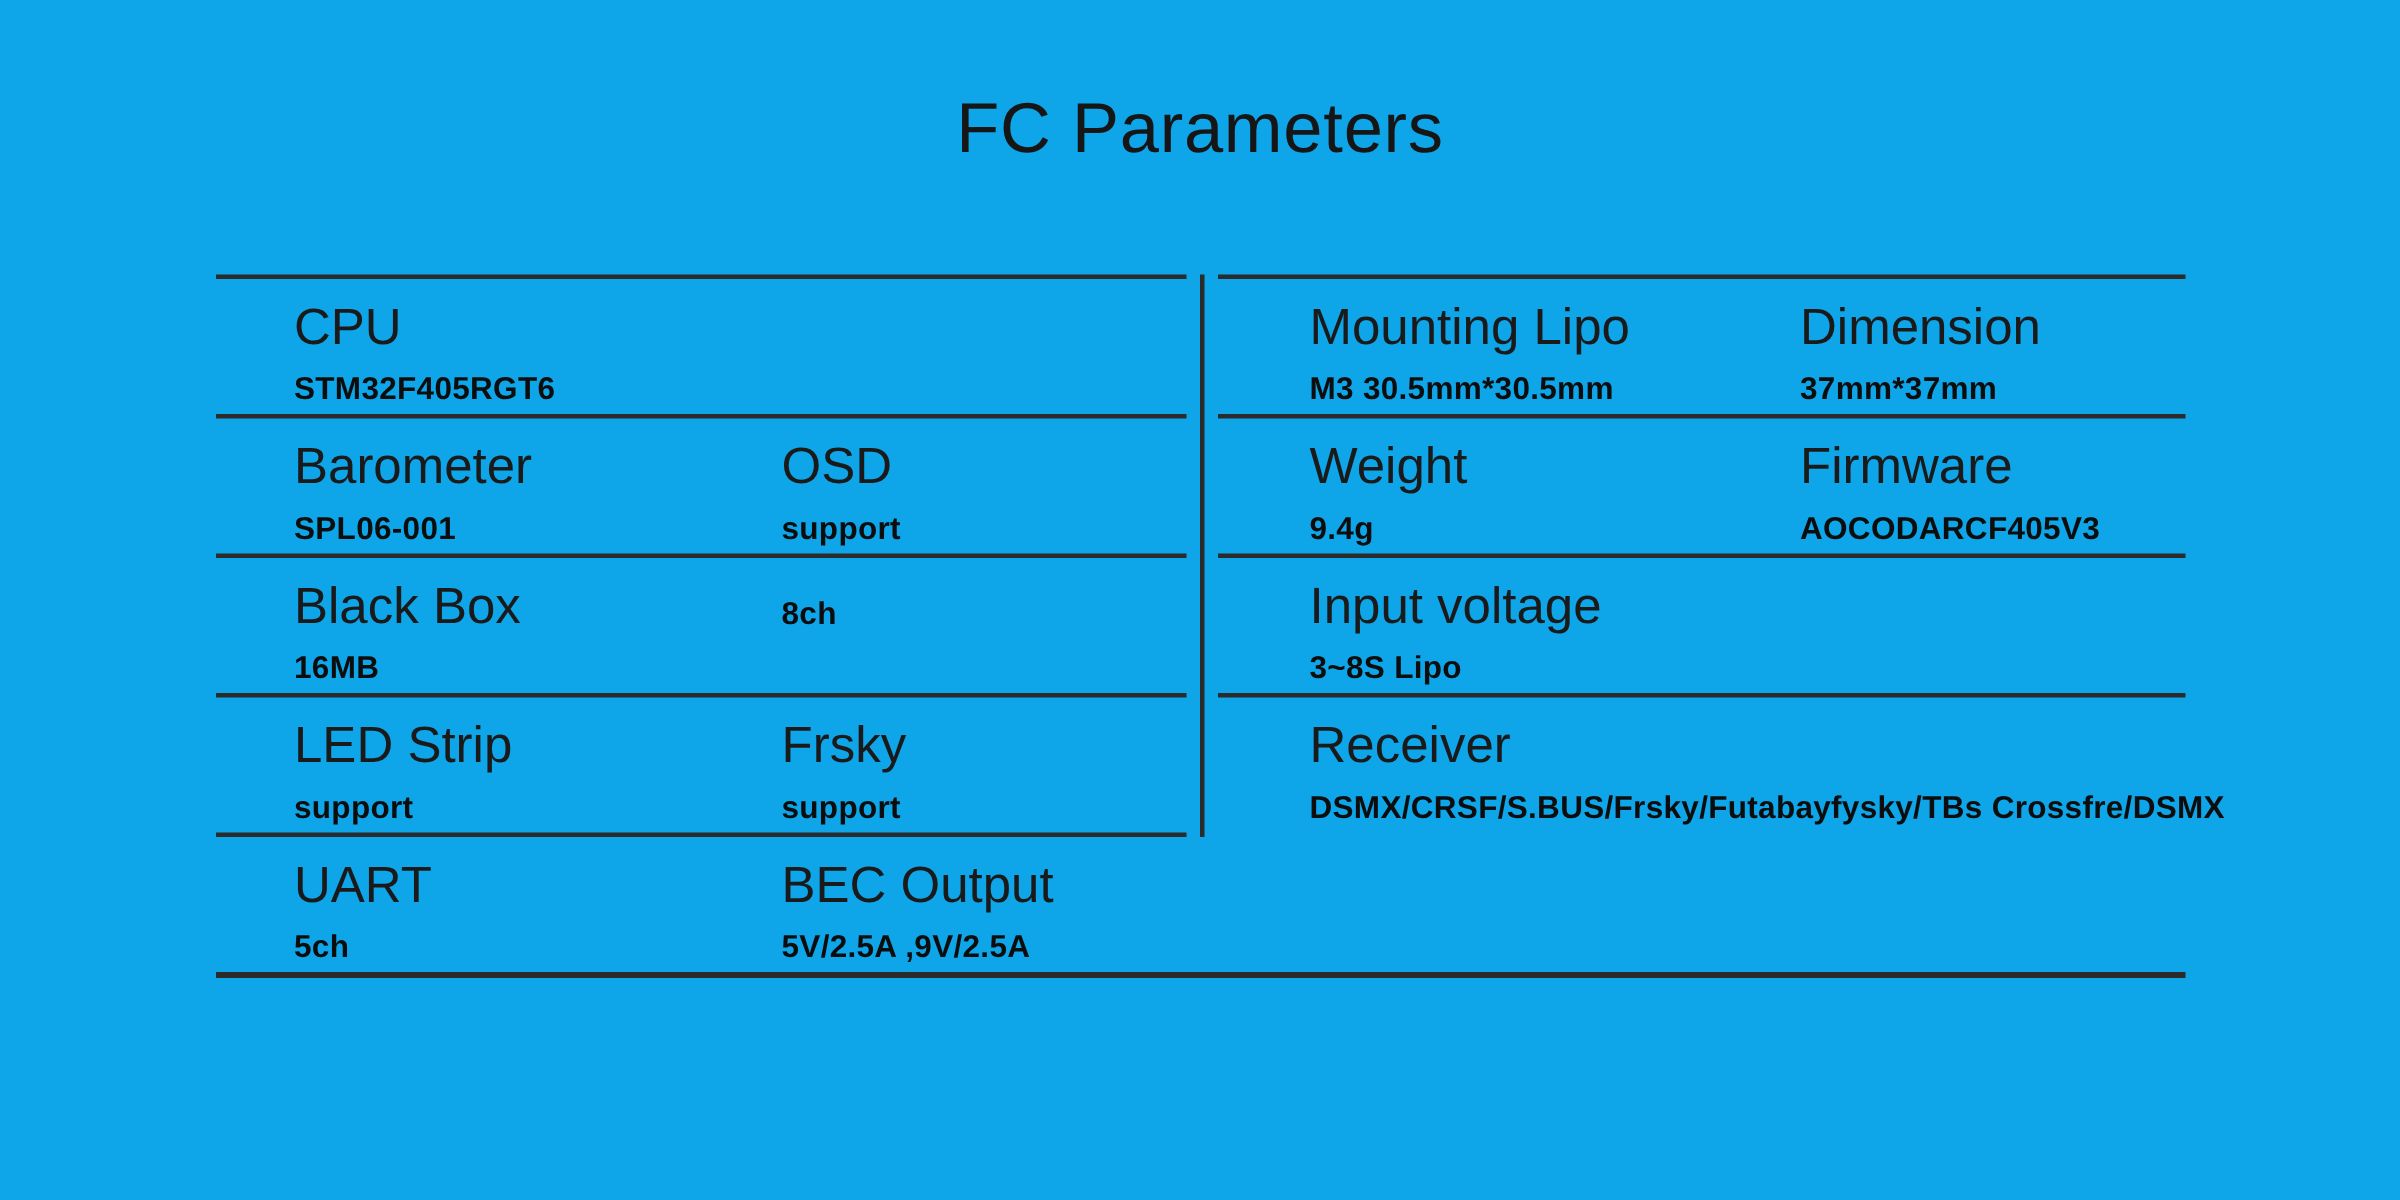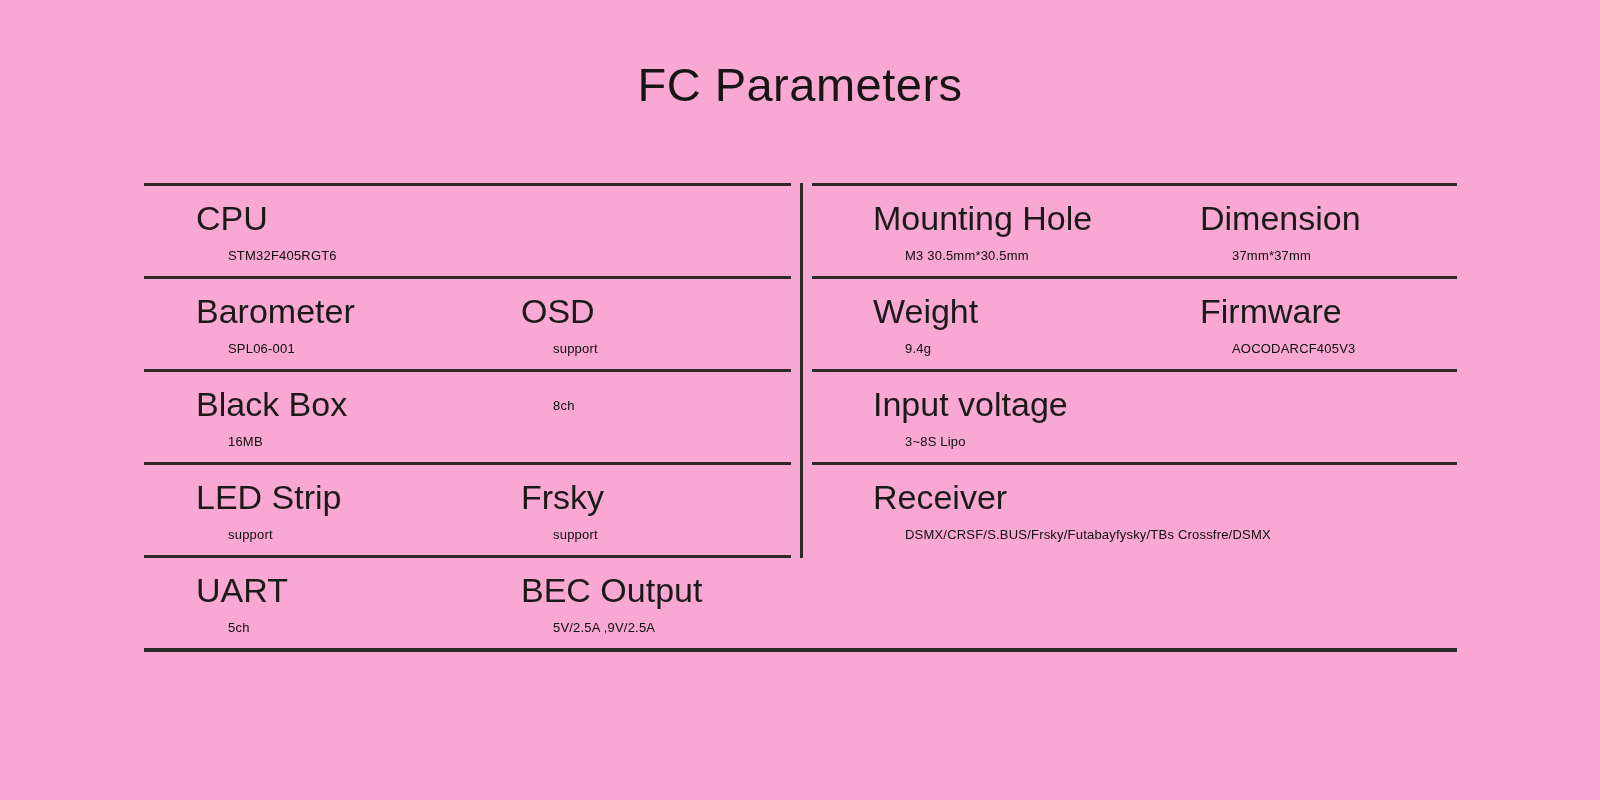--- a/index.html
+++ b/index.html
@@ -8,21 +8,21 @@
     background: #ffffff;
     width: 1600px;
     height: 800px;
     overflow: hidden;
     font-family: "Liberation Sans", sans-serif;
   }
   .page {
     position: relative;
     width: 1600px;
     height: 800px;
-    background: #f9a8d4;
+    background: #0ea5e9;
   }
   .title {
     margin: 0;
     padding-top: 57px;
     height: 58px;
     text-align: center;
     font-size: 47px;
     font-weight: 400;
     color: #161616;
     letter-spacing: 0.5px;
@@ -52,26 +52,25 @@
   .panel-right .col-b { flex: 1; }
   .panel-right .row.single .col-a { width: auto; flex: 1; }
   .spec-label {
     font-size: 34px;
     line-height: 36px;
     font-weight: 400;
     color: #1a1a1a;
   }
   .spec-value {
     margin-top: 12px;
-    font-size: 13px;
-    font-weight: 400;
+    font-size: 21px;
+    font-weight: 700;
     color: #0d0d0d;
     letter-spacing: 0.2px;
     white-space: nowrap;
-    margin-left: 32px;
   }
   .v-divider {
     width: 3px;
     height: 375px;
     margin: 0 9px;
     background: #2b2b2b;
   }
 </style>
 </head>
 <body>
@@ -135,21 +134,21 @@
       </div>
 
     </section>
 
     <div class="v-divider"></div>
 
     <section class="panel-right">
 
       <div class="row">
         <div class="cell col-a">
-          <div class="spec-label">Mounting Hole</div>
+          <div class="spec-label">Mounting Lipo</div>
           <div class="spec-value">M3 30.5mm*30.5mm</div>
         </div>
         <div class="cell col-b">
           <div class="spec-label">Dimension</div>
           <div class="spec-value">37mm*37mm</div>
         </div>
       </div>
 
       <div class="row">
         <div class="cell col-a">

